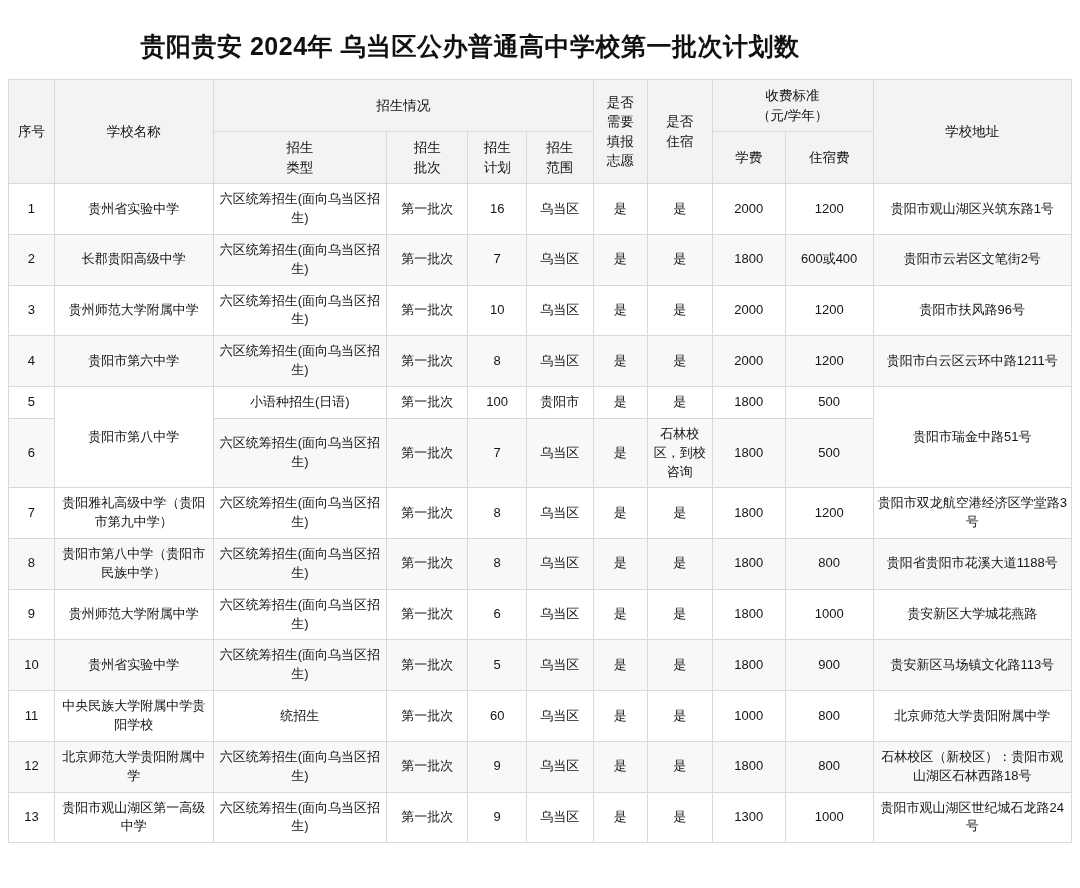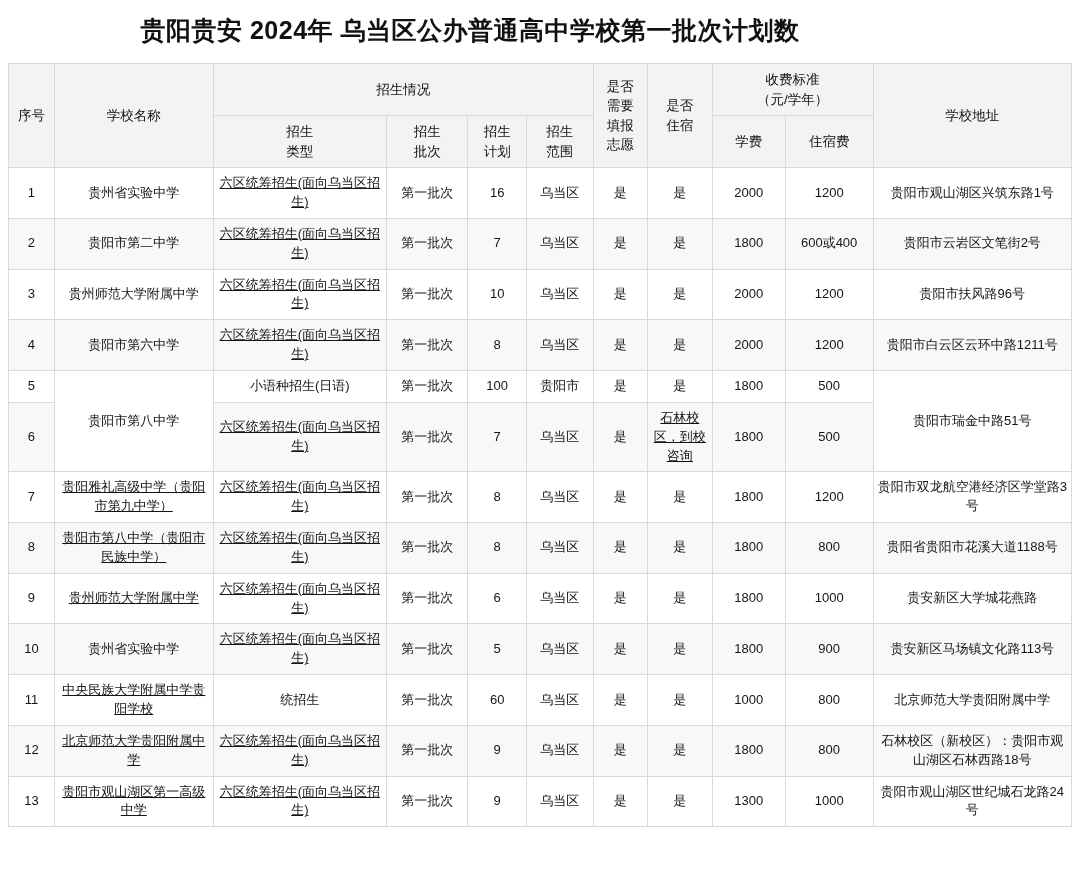--- a/index.html
+++ b/index.html
@@ -9,21 +9,21 @@
   }
   body {
     width: 1080px;
     min-height: 888px;
     font-family: "Liberation Sans", sans-serif;
     color: #111111;
   }
   .page {
     width: 940px;
     box-sizing: border-box;
-    padding: 0 8px;
+    padding: 16px 8px;
   }
   .doc-title {
     text-align: center;
     font-size: 25px;
     font-weight: bold;
     color: #111111;
     padding: 14px 0 16px 0;
     letter-spacing: 0.5px;
   }
   table.plan-table {
@@ -59,21 +59,21 @@
   .col-school { width: 152px; }
   .col-type { width: 166px; }
   .col-batch { width: 78px; }
   .col-quota { width: 56px; }
   .col-range { width: 64px; }
   .col-will { width: 52px; }
   .col-dorm { width: 62px; }
   .col-tuition { width: 70px; }
   .col-fee { width: 84px; }
   .col-addr { width: 190px; }
-  td.small-text { font-size: 12.5px; text-decoration: underline; }
+  td.small-text { font-size: 12.5px; }
   td.addr { font-size: 13px; }
 </style>
 </head>
 <body>
 
 <div class="page">
 
   <div class="doc-title">贵阳贵安 2024年 乌当区公办普通高中学校第一批次计划数</div>
 
   <table class="plan-table">
@@ -143,21 +143,21 @@
         <td>乌当区</td>
         <td>是</td>
         <td>是</td>
         <td>2000</td>
         <td>1200</td>
         <td class="addr">贵阳市观山湖区兴筑东路1号</td>
       </tr>
 
       <tr class="even">
         <td>2</td>
-        <td>贵阳市第二中学</td>
+        <td>长郡贵阳高级中学</td>
         <td class="small-text">六区统筹招生(面向乌当区招生)</td>
         <td>第一批次</td>
         <td>7</td>
         <td>乌当区</td>
         <td>是</td>
         <td>是</td>
         <td>1800</td>
         <td>600或400</td>
         <td class="addr">贵阳市云岩区文笔街2号</td>
       </tr>

